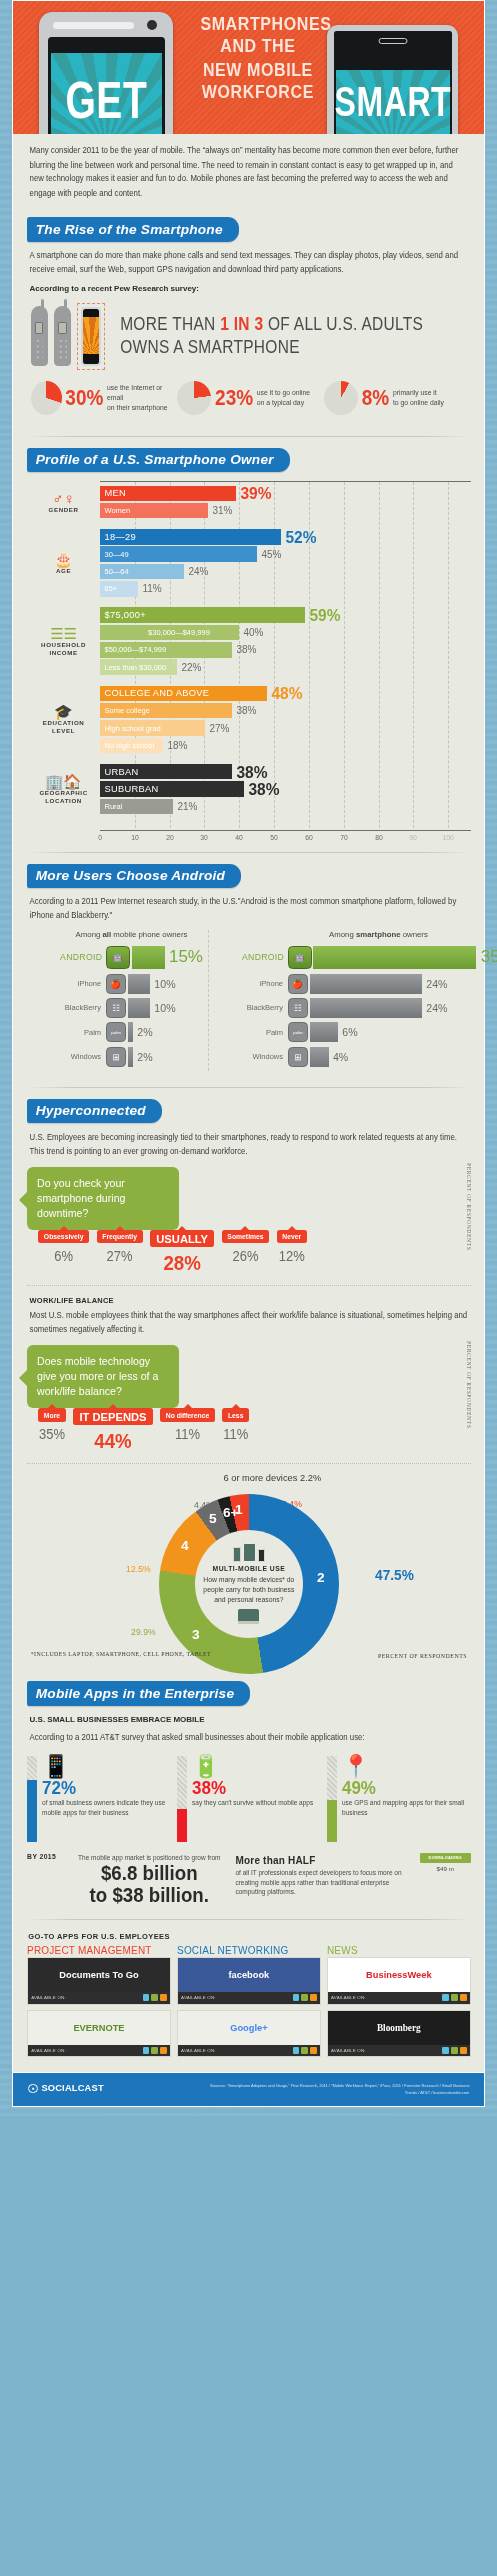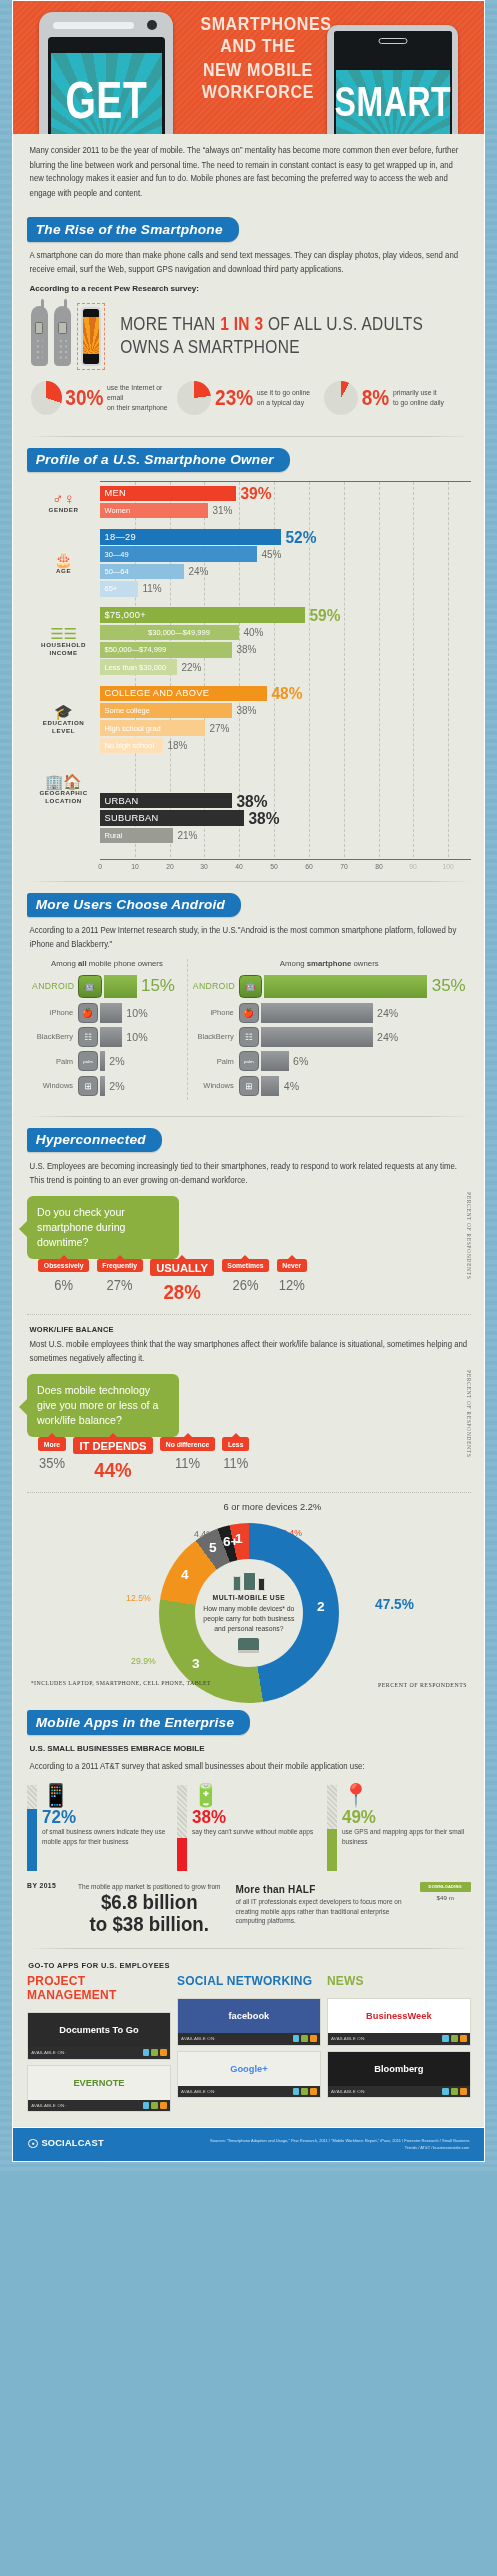--- a/index.html
+++ b/index.html
@@ -152,21 +152,21 @@
   .bar.major{ font-size:9.3px; letter-spacing:0.3px;}
   .bar-val{ margin-left:4.4px; font-size:10px; color:#6b6c66; position:relative; z-index:2;
     font-family:"Liberation Sans Narrow","Liberation Sans",sans-serif; transform:scaleY(1.12);}
   .bar-val.major{ font-size:15.5px; font-weight:bold;}
   .axis{ display:flex; margin-top:5px; border-top:1.2px solid #6d6e68; padding-top:3.1px; position:relative;}
   .axis span{ position:absolute; font-size:6.8px; color:#6b6c66; transform:translateX(-50%);
     font-family:"Liberation Sans Narrow","Liberation Sans",sans-serif;}
 
   
   .and-cols{ display:flex; padding:2.5px 0 6.2px 0;}
-  .and-col{ flex:1; padding:0 5px;}
+  .and-col{ flex:1; padding:0 5px;margin-left:28px;}
   .and-col.left{ border-right:1.2px dashed #c6c7bf;}
   .and-head{ text-align:center; font-size:7.8px; color:#4a4a4a; margin-bottom:6.2px;
     font-family:"Liberation Sans Narrow","Liberation Sans",sans-serif;}
   .and-row{ display:flex; align-items:center; margin-bottom:4.4px;}
   .and-name{ width:46px; text-align:right; padding-right:5px; font-size:7.5px; color:#6b6c66;
     font-family:"Liberation Sans Narrow","Liberation Sans",sans-serif;}
   .and-name.hi{ color:#7aa93c; font-size:8.7px; letter-spacing:0.3px;}
   .and-ico{ width:20px; height:20px; border-radius:4.4px; background:#8a8d8f;
     border:0.6px solid #6a6d6f; display:flex; align-items:center; justify-content:center;
     color:#fff; font-size:8.7px; flex:none; margin-right:1.9px;}
@@ -242,21 +242,21 @@
     font-family:"Liberation Sans Narrow","Liberation Sans",sans-serif; transform:scaleY(1.1);}
   .half-box{ flex:1; font-size:6.5px; color:#4a4a4a; line-height:1.5;
     font-family:"Liberation Sans Narrow","Liberation Sans",sans-serif;}
   .half-big{ font-size:10px; font-weight:bold; color:#2b2b2b; letter-spacing:0.2px;}
 
   
   .goto-h{ font-size:7.5px; font-weight:bold; letter-spacing:0.4px; color:#2b2b2b; padding:8.7px 1.2px 3.7px 1.2px;
     font-family:"Liberation Sans Narrow","Liberation Sans",sans-serif;}
   .goto-cols{ display:flex; gap:6.2px;}
   .goto-col{ flex:1;}
-  .goto-cat{ font-size:12px; font-weight:bold; letter-spacing:0.2px; padding-bottom:10px;
+  .goto-cat{ font-size:10px; font-weight:normal; letter-spacing:0.2px; padding-bottom:1px;
     font-family:"Liberation Sans Narrow","Liberation Sans",sans-serif;}
   .app-card{ background:#efefe9; border:0.6px solid #d6d7cf; margin-bottom:5px;}
   .app-logo{ height:34px; display:flex; align-items:center; justify-content:center;
     font-weight:bold; font-size:9.3px; overflow:hidden; text-align:center; padding:0 2.5px;}
   .app-foot{ background:#2e2e2e; color:#cfd0c8; font-size:4.4px; letter-spacing:0.2px;
     padding:2.5px 3.1px; display:flex; align-items:center; justify-content:space-between;
     font-family:"Liberation Sans Narrow","Liberation Sans",sans-serif;}
   .plat{ display:flex; gap:1.9px;}
   .plat i{ width:6.8px; height:6.8px; border-radius:1.2px; display:block;}
 
@@ -455,21 +455,21 @@
             </div>
             <div class="bar-row">
               <div class="bar" style="width:105px;background:#facd8d;">High school grad</div>
               <div class="bar-val" style="">27%</div>
             </div>
             <div class="bar-row">
               <div class="bar" style="width:63px;background:#fde0b8;">No high school</div>
               <div class="bar-val" style="">18%</div>
             </div>
           </div>
-          <div style="padding-bottom: 8.7px; margin-top: 29px;">
+          <div style="padding-bottom: 8.7px;">
             <div class="bar-row">
               <div class="bar major" style="width:132px;background:#2e2e2e;">URBAN</div>
               <div class="bar-val major" style="color:#2e2e2e;">38%</div>
             </div>
             <div class="bar-row">
               <div class="bar major" style="width:144px;background:#2e2e2e;">SUBURBAN</div>
               <div class="bar-val major" style="color:#2e2e2e;">38%</div>
             </div>
             <div class="bar-row">
               <div class="bar" style="width:73px;background:#9a9c94;">Rural</div>
@@ -761,21 +761,21 @@
             <div class="app-foot">
               <span>AVAILABLE ON:</span>
               <span class="plat">
                 <i style="background:#5bc0de"></i>
                 <i style="background:#8cb040"></i>
                 <i style="background:#f2941c"></i>
               </span>
             </div>
           </div>
           <div class="app-card">
-            <div class="app-logo" style="background:#1d1d1d;color:#ffffff;">Bloomberg</div>
+            <div class="app-logo" style="background:#1d1d1d;color:#ffffff;font-family:Liberation Serif, serif;">Bloomberg</div>
             <div class="app-foot">
               <span>AVAILABLE ON:</span>
               <span class="plat">
                 <i style="background:#5bc0de"></i>
                 <i style="background:#8cb040"></i>
                 <i style="background:#f2941c"></i>
               </span>
             </div>
           </div>
         </div>

